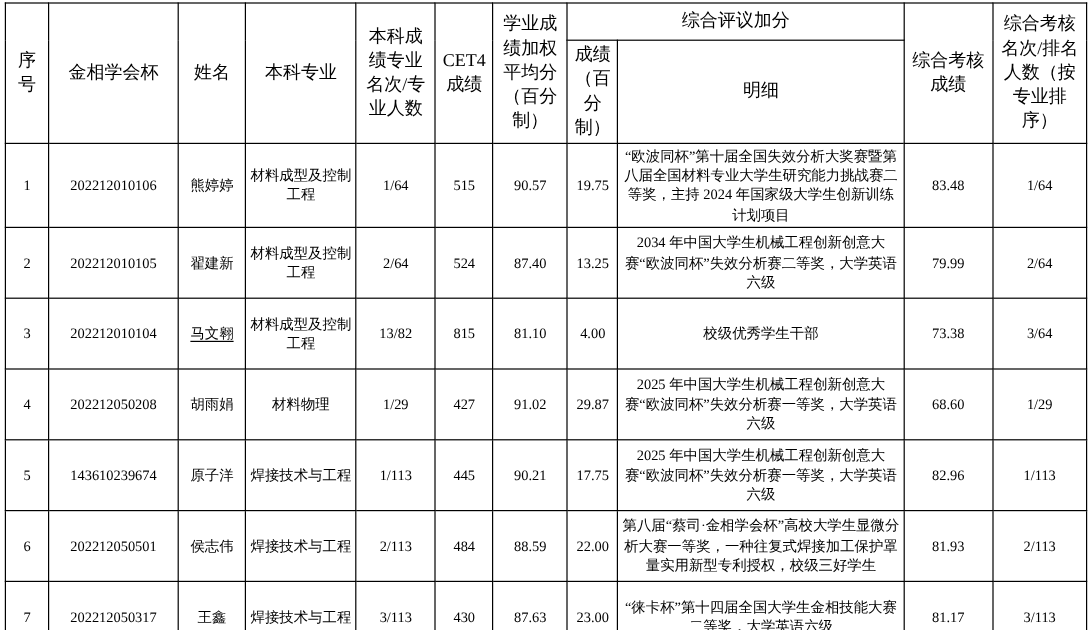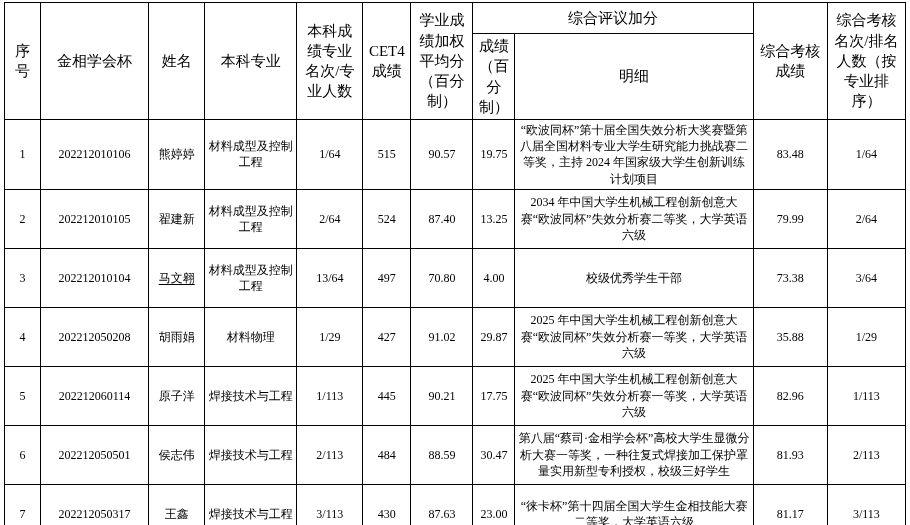--- a/index.html
+++ b/index.html
@@ -125,63 +125,63 @@
         <td>13.25</td>
         <td class="cell-detail">2034 年中国大学生机械工程创新创意大赛“欧波同杯”失效分析赛二等奖，大学英语六级</td>
         <td>79.99</td>
         <td>2/64</td>
       </tr>
       <tr class="row-body">
         <td>3</td>
         <td class="cell-sid">202212010104</td>
         <td class="name-underline">马文翱</td>
         <td>材料成型及控制工程</td>
-        <td>13/64</td>
-        <td>497</td>
-        <td>70.80</td>
+        <td>13/82</td>
+        <td>815</td>
+        <td>81.10</td>
         <td>4.00</td>
         <td class="cell-detail">校级优秀学生干部</td>
         <td>73.38</td>
         <td>3/64</td>
       </tr>
       <tr class="row-body">
         <td>4</td>
         <td class="cell-sid">202212050208</td>
         <td>胡雨娟</td>
         <td>材料物理</td>
         <td>1/29</td>
         <td>427</td>
         <td>91.02</td>
         <td>29.87</td>
         <td class="cell-detail">2025 年中国大学生机械工程创新创意大赛“欧波同杯”失效分析赛一等奖，大学英语六级</td>
-        <td>35.88</td>
+        <td>68.60</td>
         <td>1/29</td>
       </tr>
       <tr class="row-body">
         <td>5</td>
-        <td class="cell-sid">202212060114</td>
+        <td class="cell-sid">143610239674</td>
         <td>原子洋</td>
         <td>焊接技术与工程</td>
         <td>1/113</td>
         <td>445</td>
         <td>90.21</td>
         <td>17.75</td>
         <td class="cell-detail">2025 年中国大学生机械工程创新创意大赛“欧波同杯”失效分析赛一等奖，大学英语六级</td>
         <td>82.96</td>
         <td>1/113</td>
       </tr>
       <tr class="row-body">
         <td>6</td>
         <td class="cell-sid">202212050501</td>
         <td>侯志伟</td>
         <td>焊接技术与工程</td>
         <td>2/113</td>
         <td>484</td>
         <td>88.59</td>
-        <td>30.47</td>
+        <td>22.00</td>
         <td class="cell-detail">第八届“蔡司·金相学会杯”高校大学生显微分析大赛一等奖，一种往复式焊接加工保护罩量实用新型专利授权，校级三好学生</td>
         <td>81.93</td>
         <td>2/113</td>
       </tr>
       <tr class="row-body">
         <td>7</td>
         <td class="cell-sid">202212050317</td>
         <td>王鑫</td>
         <td>焊接技术与工程</td>
         <td>3/113</td>

